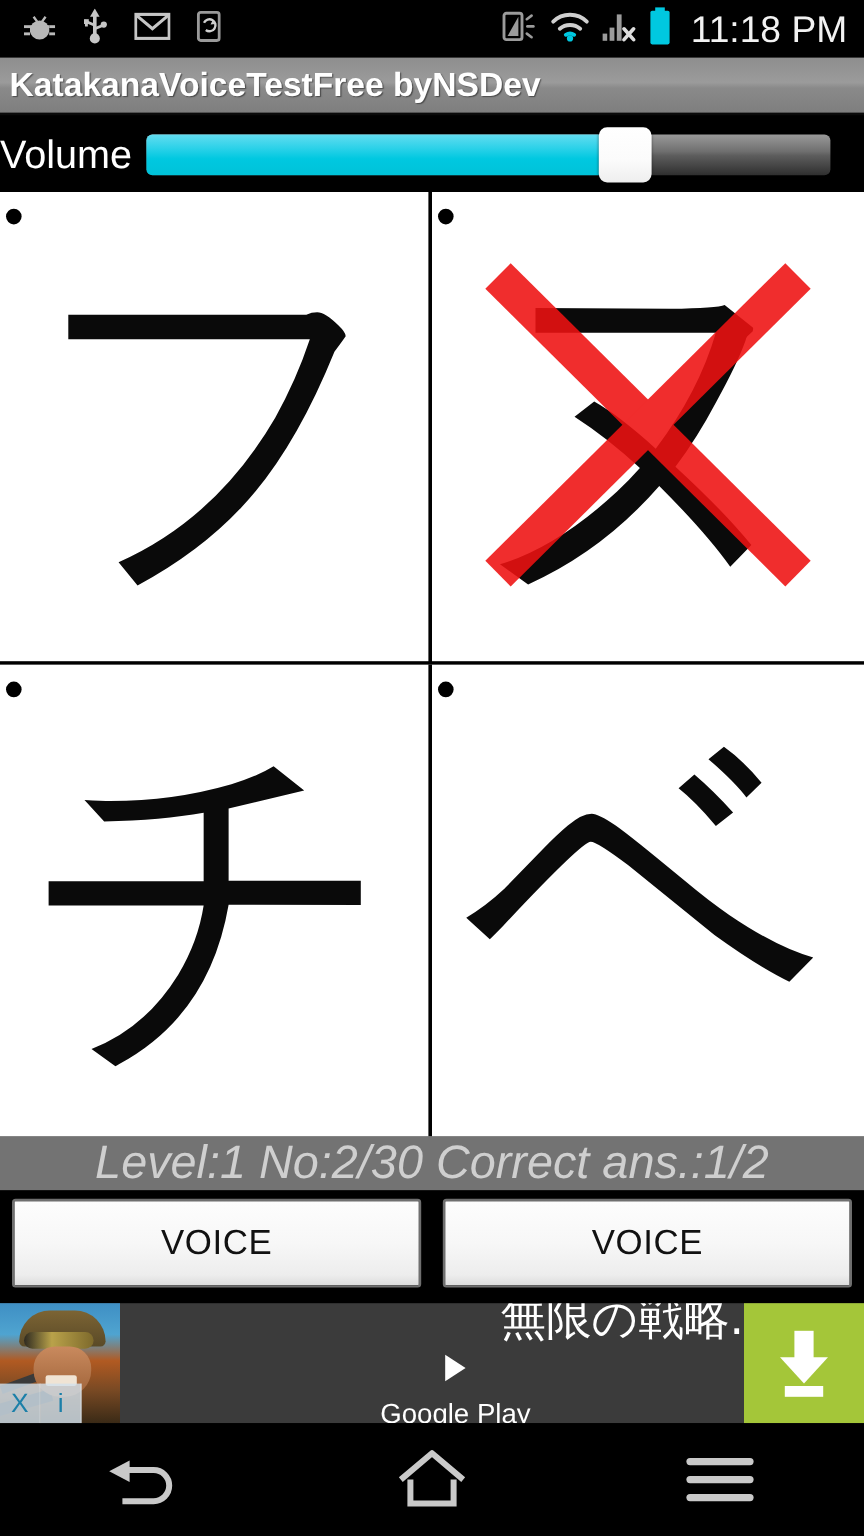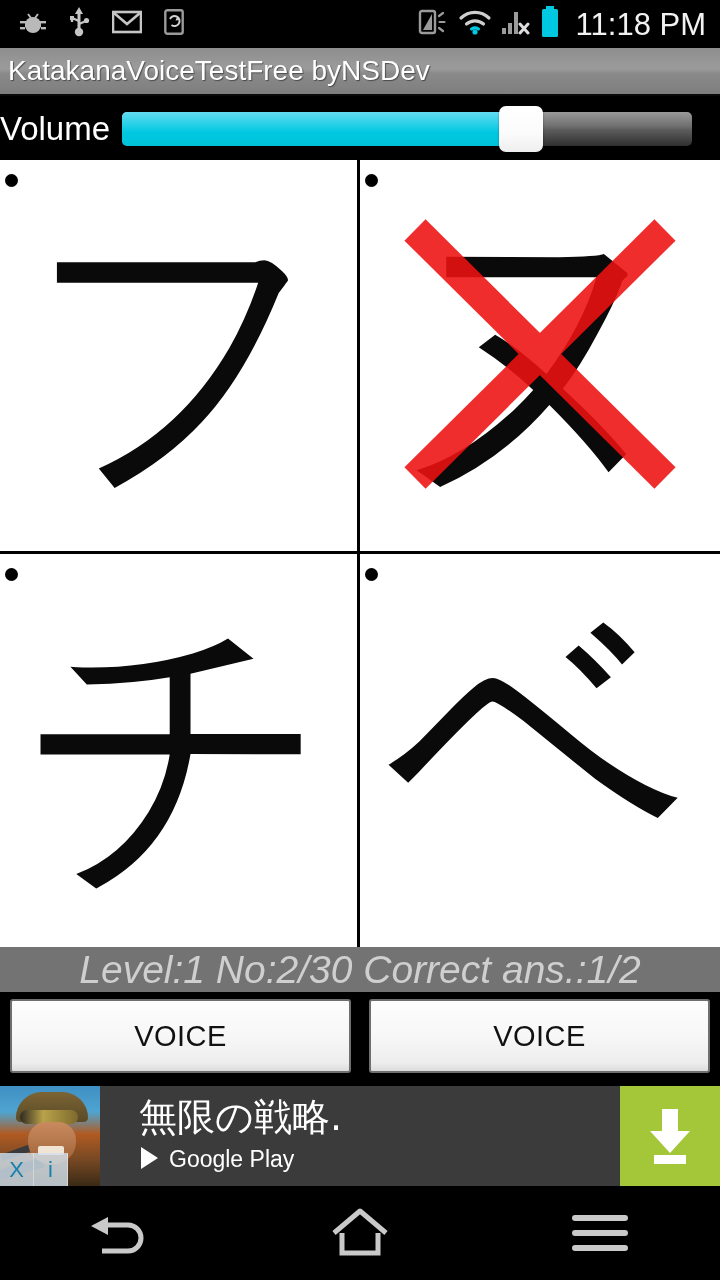--- a/index.html
+++ b/index.html
@@ -12,20 +12,21 @@
     height: 1280px;
     overflow: hidden;
     font-family: "Liberation Sans", sans-serif;
     -webkit-font-smoothing: antialiased;
   }
   .phone {
     position: relative;
     width: 652px;
     height: 1280px;
     background: #000;
+    text-align: right;
   }
 
   
   .statusbar {
     position: absolute;
     top: 0; left: 0;
     width: 720px;
     height: 48px;
     background: #000;
     display: flex;
@@ -57,20 +58,21 @@
     box-sizing: border-box;
     padding-left: 8px;
     border-bottom: 2px solid #0a0a0a;
   }
   .titlebar .title {
     color: #ffffff;
     font-size: 28px;
     text-shadow: 1px 1px 1px rgba(0,0,0,0.45);
     white-space: nowrap;
     font-family: "Liberation Sans", sans-serif;
+    font-weight: bold;
   }
 
   
   .volume-row {
     position: absolute;
     top: 98px; left: 0;
     width: 720px;
     height: 62px;
     background: #000;
     display: flex;
@@ -302,20 +304,21 @@
     font-size: 38px;
     line-height: 1.05;
     white-space: nowrap;
     font-family: "DejaVu Sans", sans-serif;
   }
   .ad-store {
     display: flex;
     align-items: center;
     gap: 8px;
     margin-top: 8px;
+    flex-direction: column;
   }
   .ad-store-label {
     color: #ffffff;
     font-size: 23px;
     white-space: nowrap;
   }
   .ad-cta {
     width: 100px;
     flex: 0 0 100px;
     background: #a4c639;

